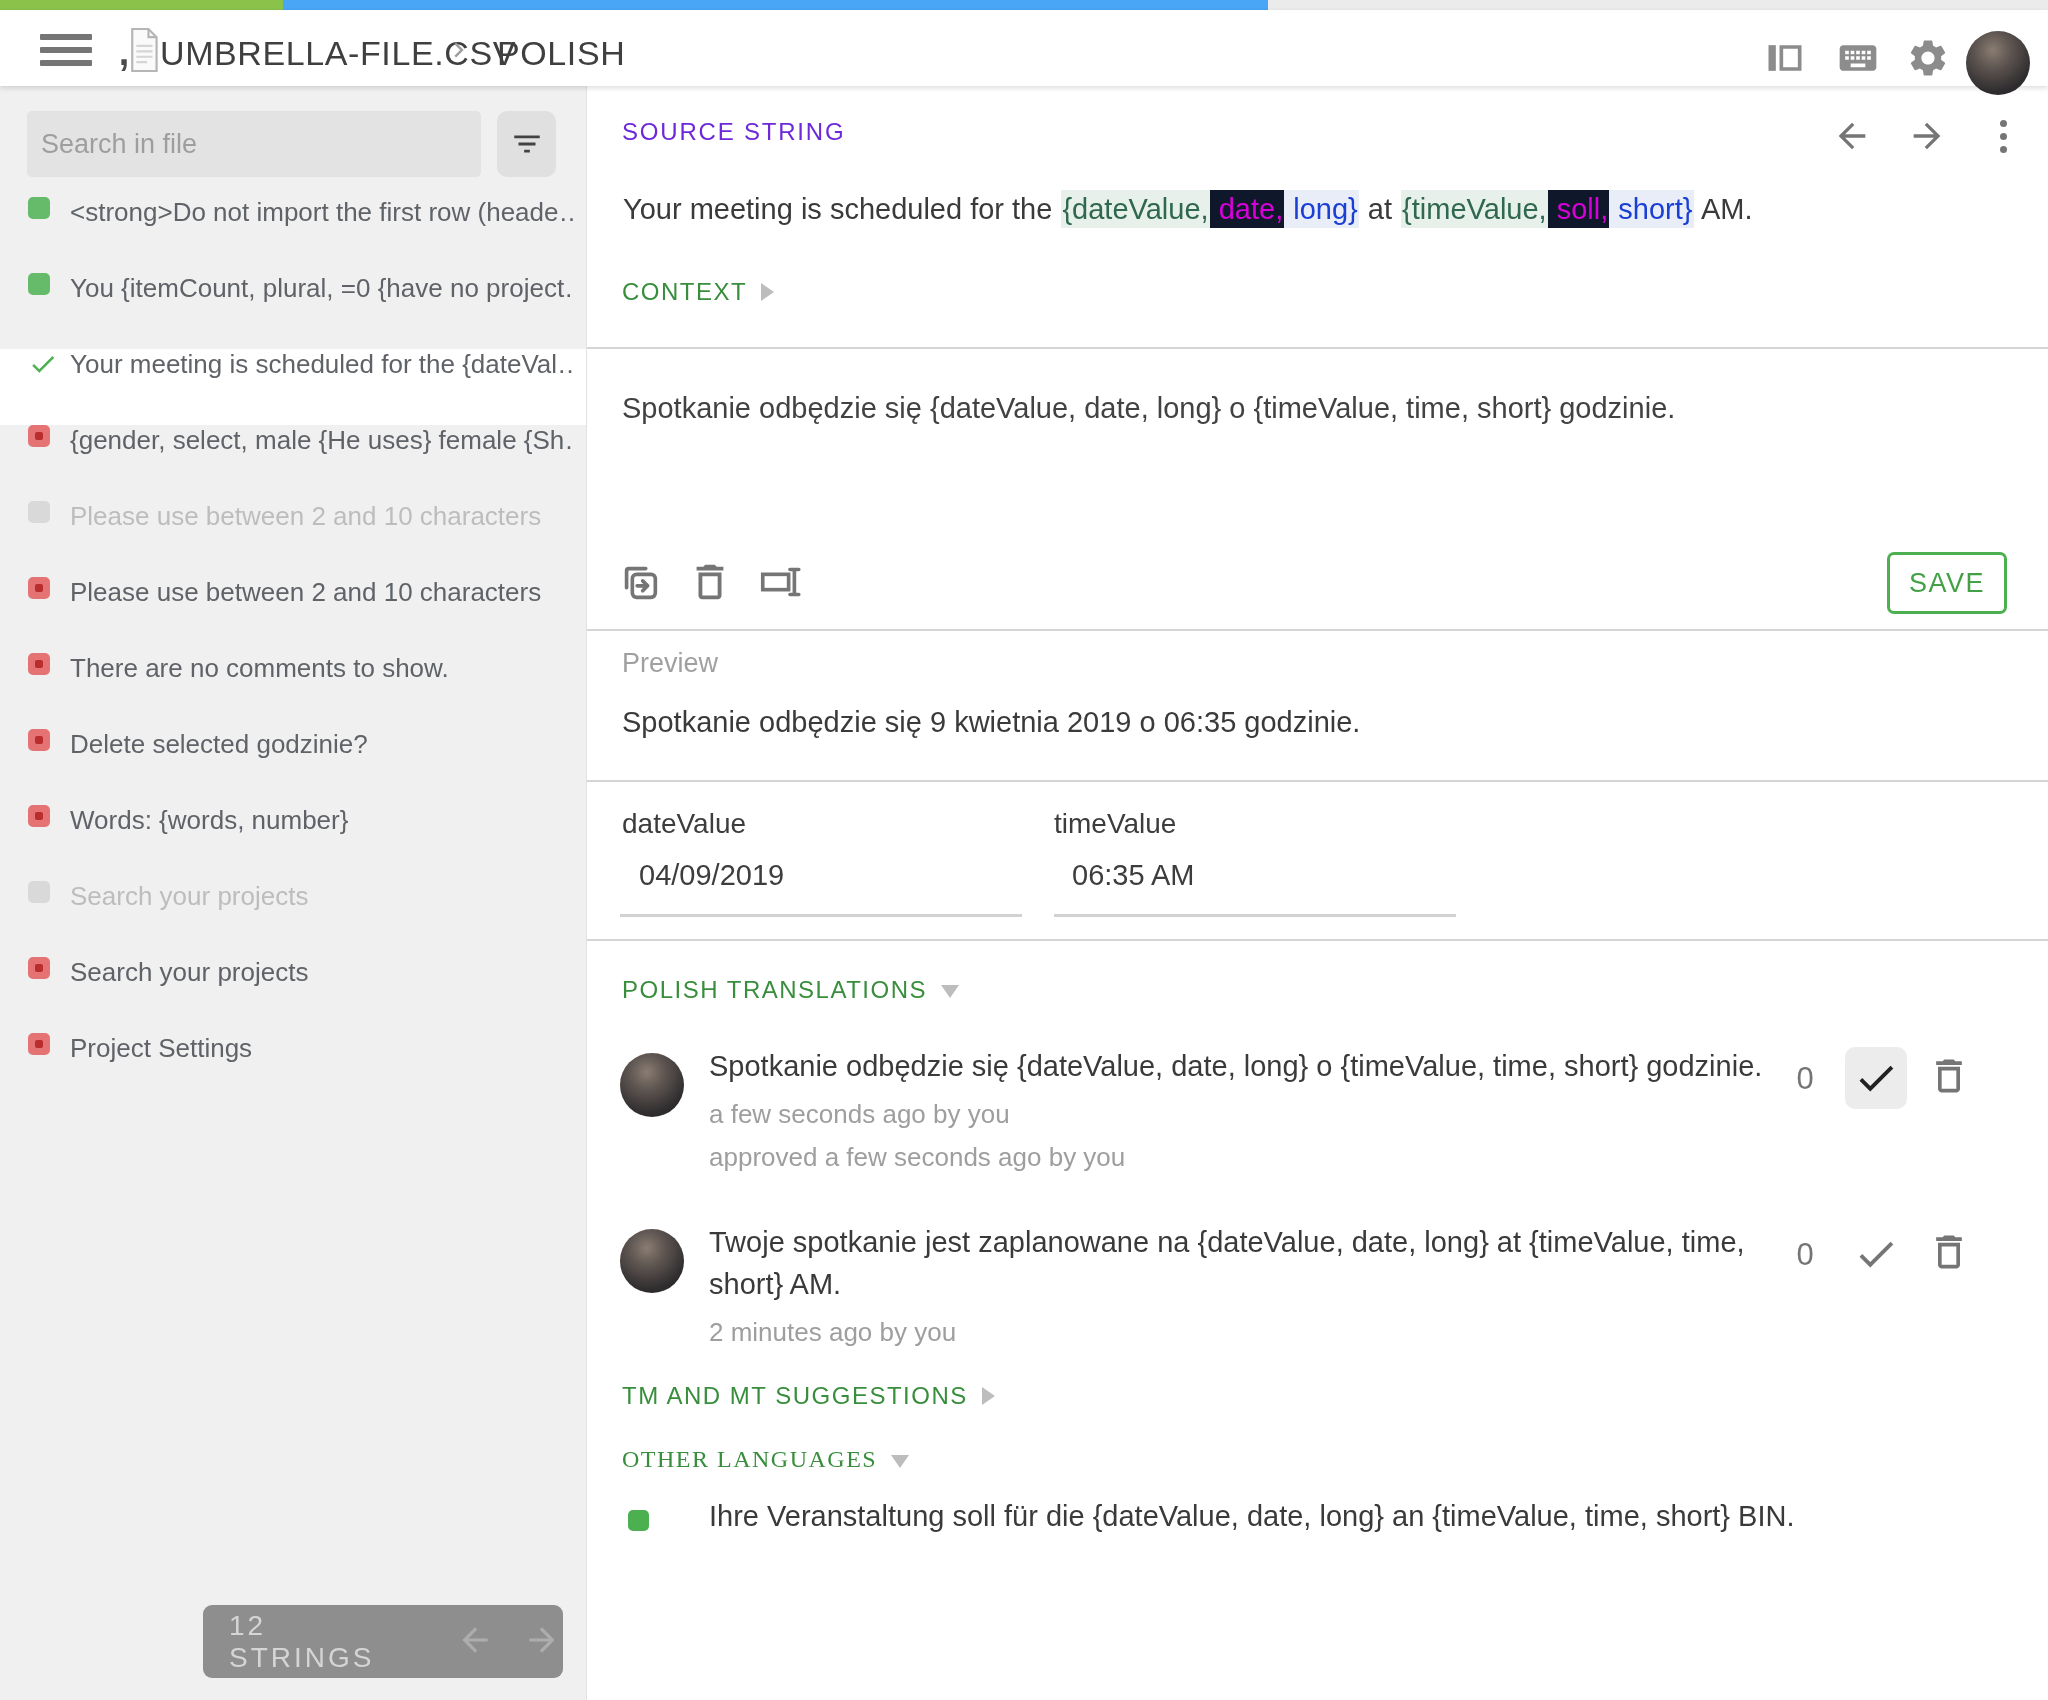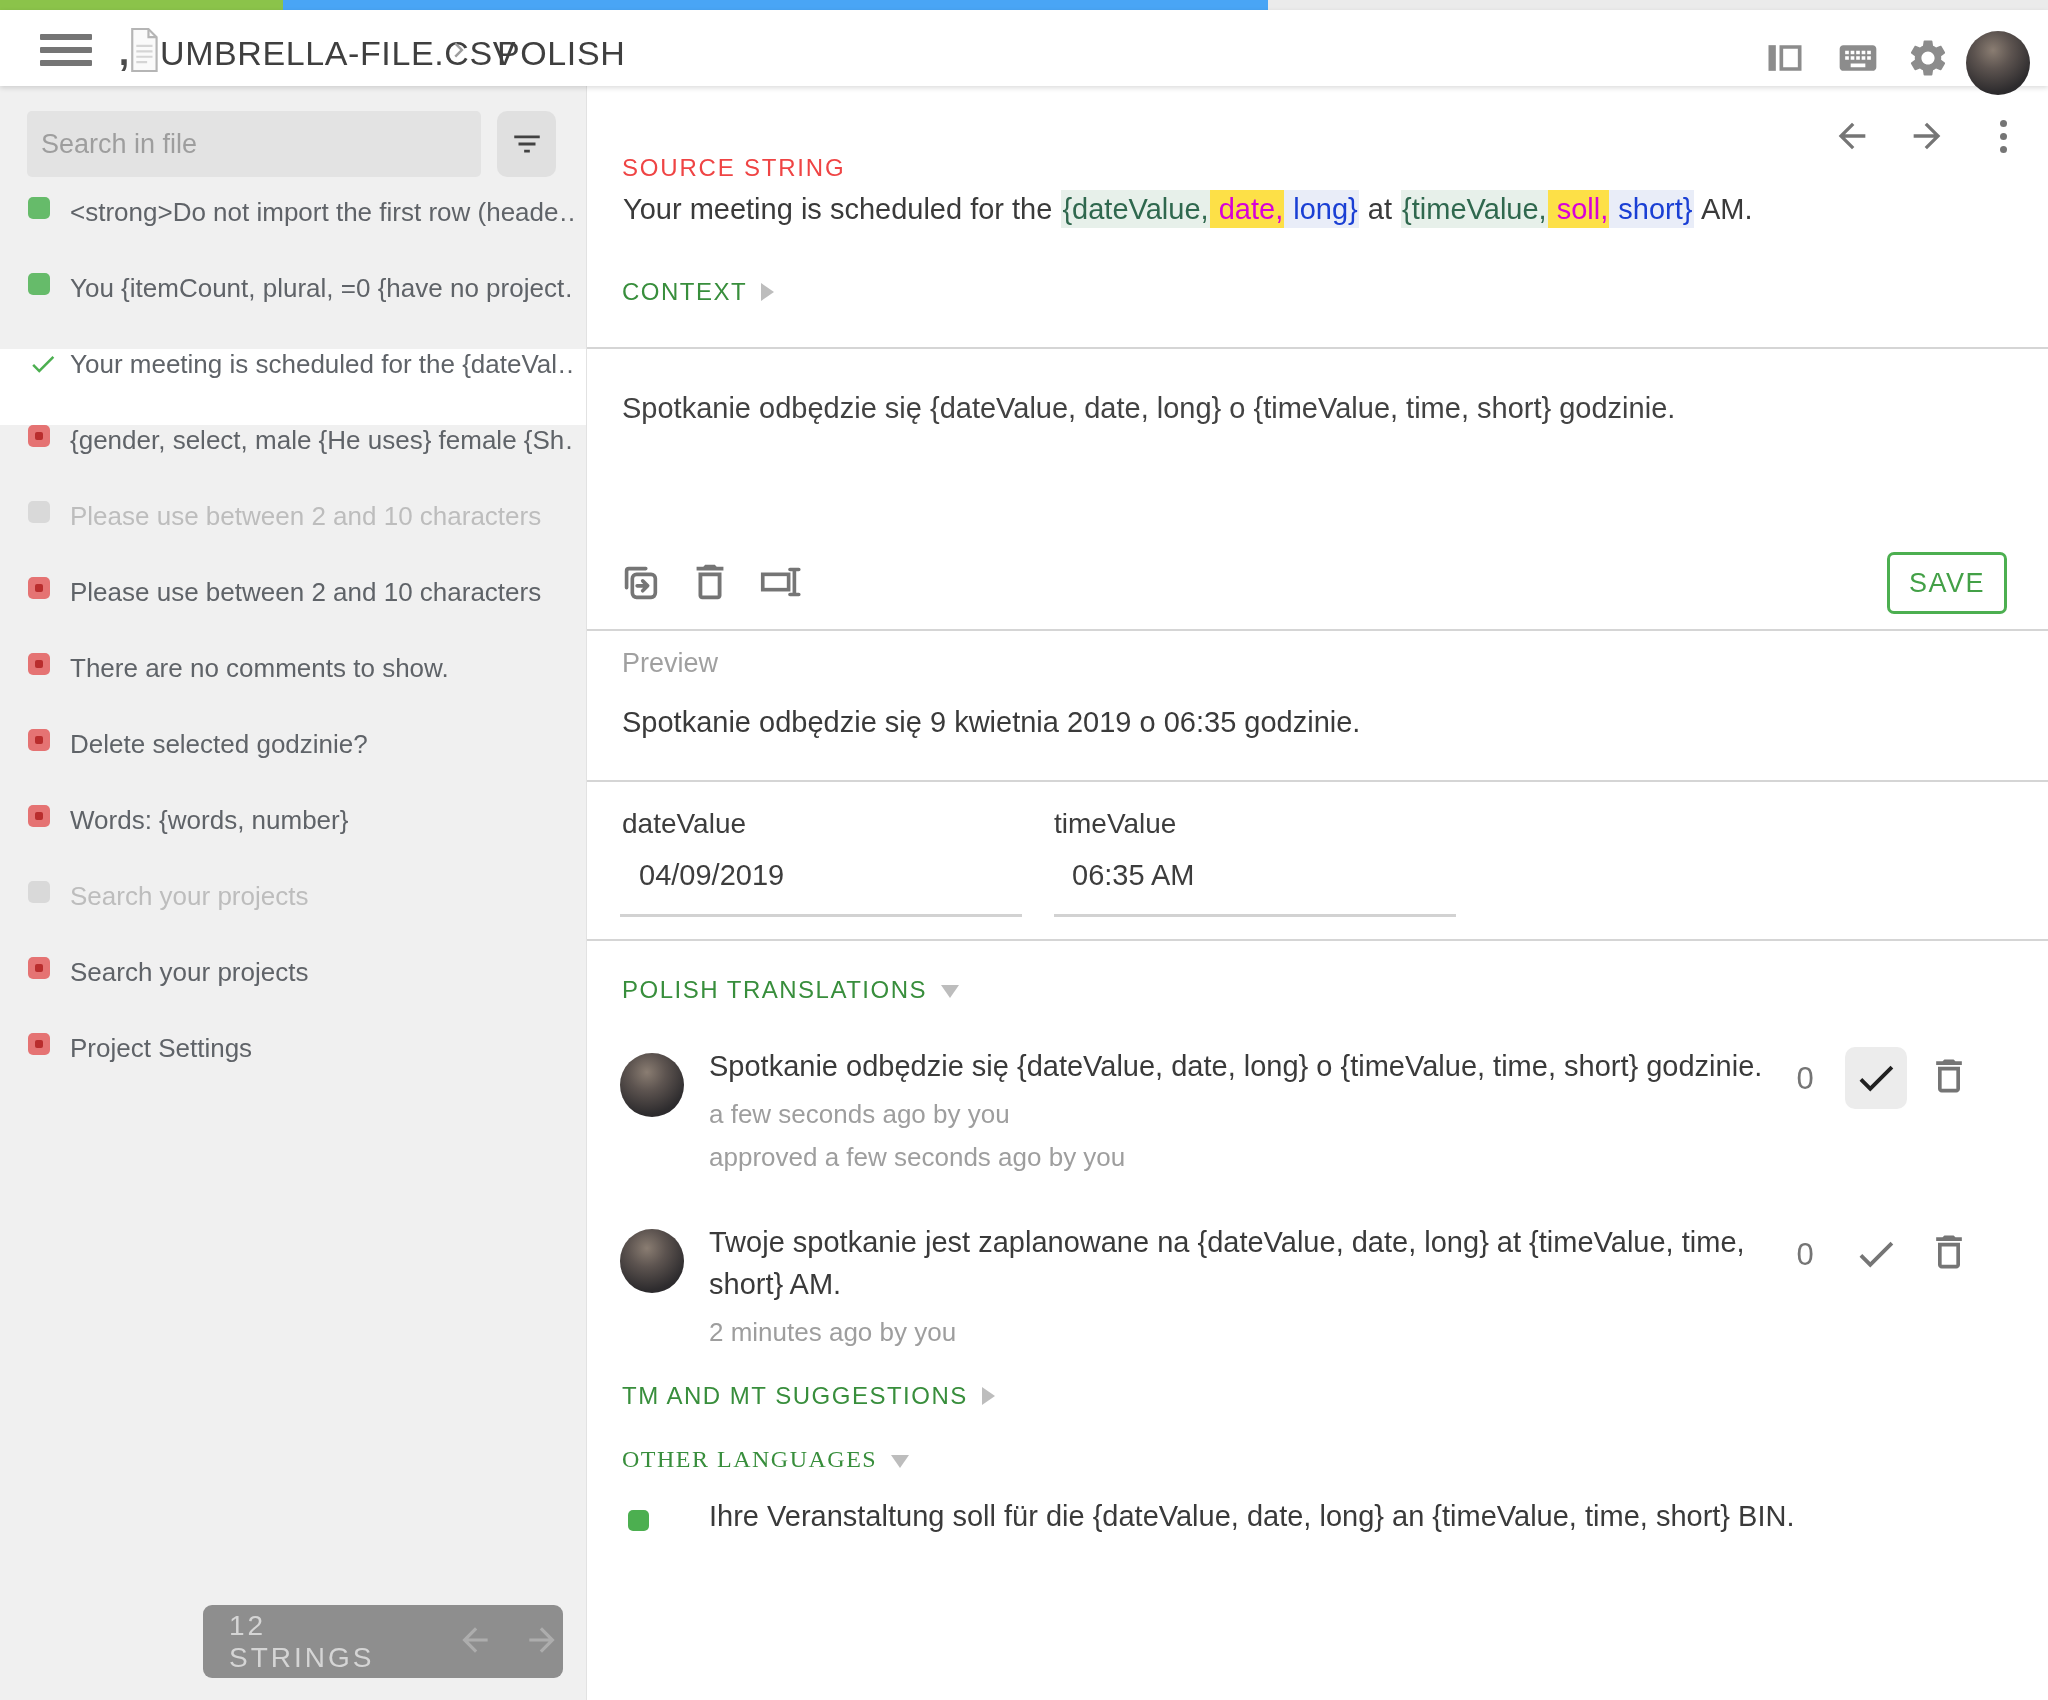--- a/index.html
+++ b/index.html
@@ -54,35 +54,35 @@
   .count-pill{position:absolute;left:203px;top:1519px;width:360px;height:73px;background:#8e8e8e;border-radius:9px;
       display:flex;align-items:center;}
   .count-label{margin-left:26px;font-size:28px;color:#d5d5d5;letter-spacing:3px;}
   .pill-btn{background:none;border:none;color:#adadad;width:44px;height:44px;padding:0;cursor:pointer;}
   .pill-btn svg{width:38px;height:38px;}
   .pill-prev{margin-left:42px;}
   .pill-next{margin-left:26px;}
   
   .main{position:absolute;left:587px;top:86px;width:1461px;height:1614px;background:#fff;}
   .hline{position:absolute;left:0;width:1461px;height:2px;background:#d5d5d5;}
-  .sec-label{position:absolute;font-size:24px;letter-spacing:1.8px;color:#ef4444;margin-top:36px;}
+  .sec-label{position:absolute;font-size:24px;letter-spacing:1.8px;color:#6d28d9;}
   .green-head{position:absolute;font-size:24px;letter-spacing:1.5px;color:#388e3c;display:flex;align-items:center;cursor:pointer;}
   .tri-right{width:0;height:0;border-top:9px solid transparent;border-bottom:9px solid transparent;
       border-left:13px solid #bdbdbd;margin-left:14px;}
   .tri-down{width:0;height:0;border-left:9px solid transparent;border-right:9px solid transparent;
       border-top:13px solid #bdbdbd;margin-left:14px;margin-top:3px;}
   .nav-ic{position:absolute;width:40px;height:40px;color:#757575;cursor:pointer;}
   .nav-ic svg{width:100%;height:100%;}
   .kebab{position:absolute;width:40px;height:40px;cursor:pointer;display:flex;flex-direction:column;align-items:center;justify-content:center;gap:6px;}
   .kebab i{width:7px;height:7px;border-radius:50%;background:#757575;}
   .src-text{position:absolute;left:35px;top:100px;width:1400px;font-size:29px;color:#3a3a3a;line-height:46px;white-space:nowrap;}
   .src-text span{padding:3px 1px;}
   .seg-plain{color:#3a3a3a;background:transparent;}
   .seg-var{color:#2f684e;background:#e7f0ea;}
-  .seg-type{color:#d800d8;background:#fde047;}
+  .seg-type{color:#d800d8;background:#0f172a;}
   .seg-style{color:#1a3fd4;background:#e9edf8;}
   .editor{position:absolute;left:35px;top:290px;width:1390px;height:165px;font-size:29px;color:#424242;line-height:44px;
       padding-top:10px;cursor:text;}
   .tools{position:absolute;left:22px;top:466px;display:flex;}
   .tool-btn{width:62px;height:62px;border:none;background:transparent;color:#757575;cursor:pointer;padding:0;margin-right:8px;}
   .tool-btn svg{width:46px;height:46px;}
   .save-btn{position:absolute;left:1300px;top:466px;width:120px;height:62px;background:#fff;border:3px solid #4caf50;
       border-radius:7px;color:#43a047;font-size:27px;font-weight:500;letter-spacing:1.5px;cursor:pointer;
       font-family:"Liberation Sans",sans-serif;}
   .preview-label{position:absolute;left:35px;top:562px;font-size:27px;color:#a0a0a0;}

